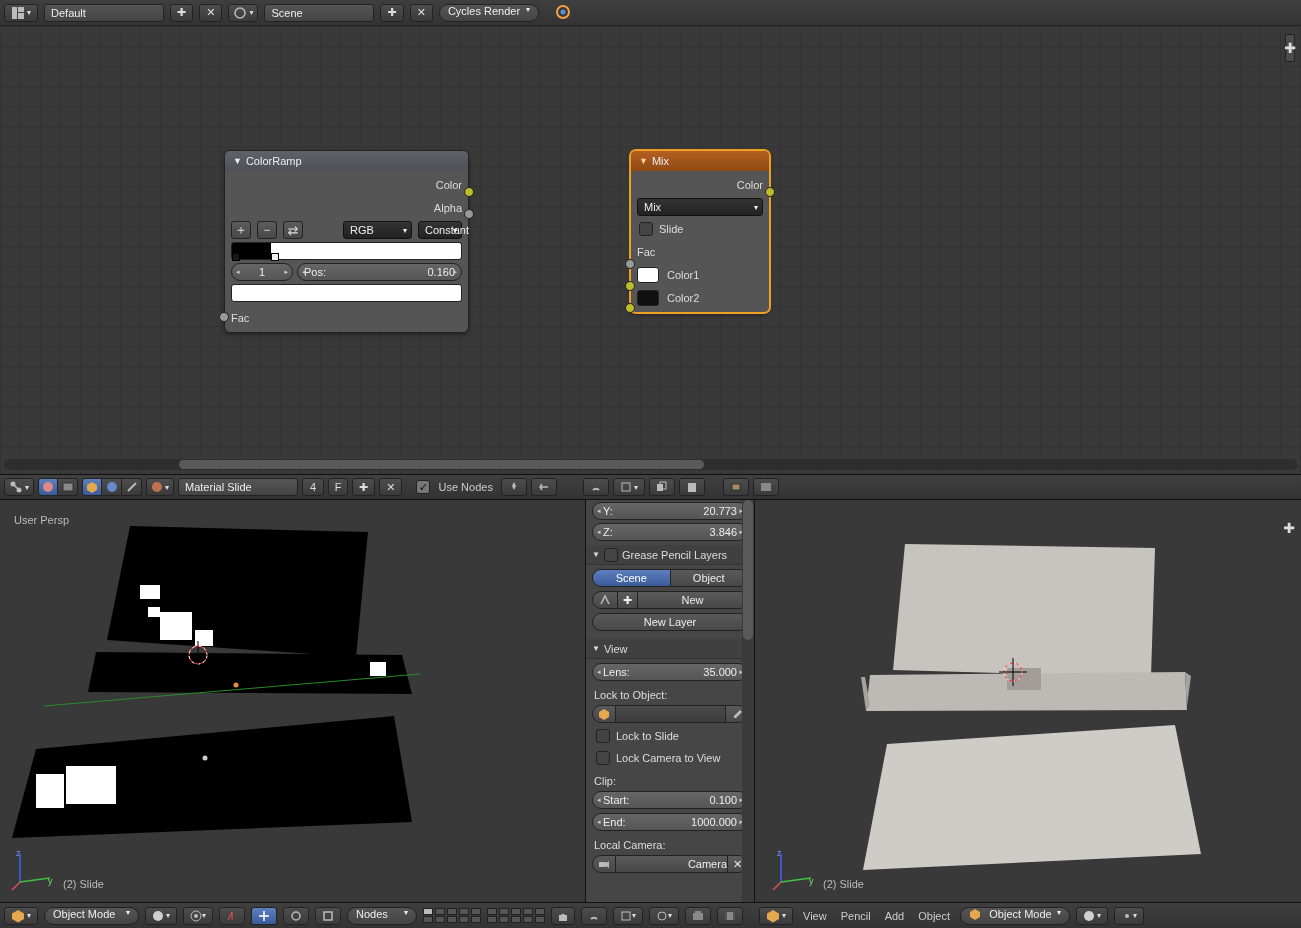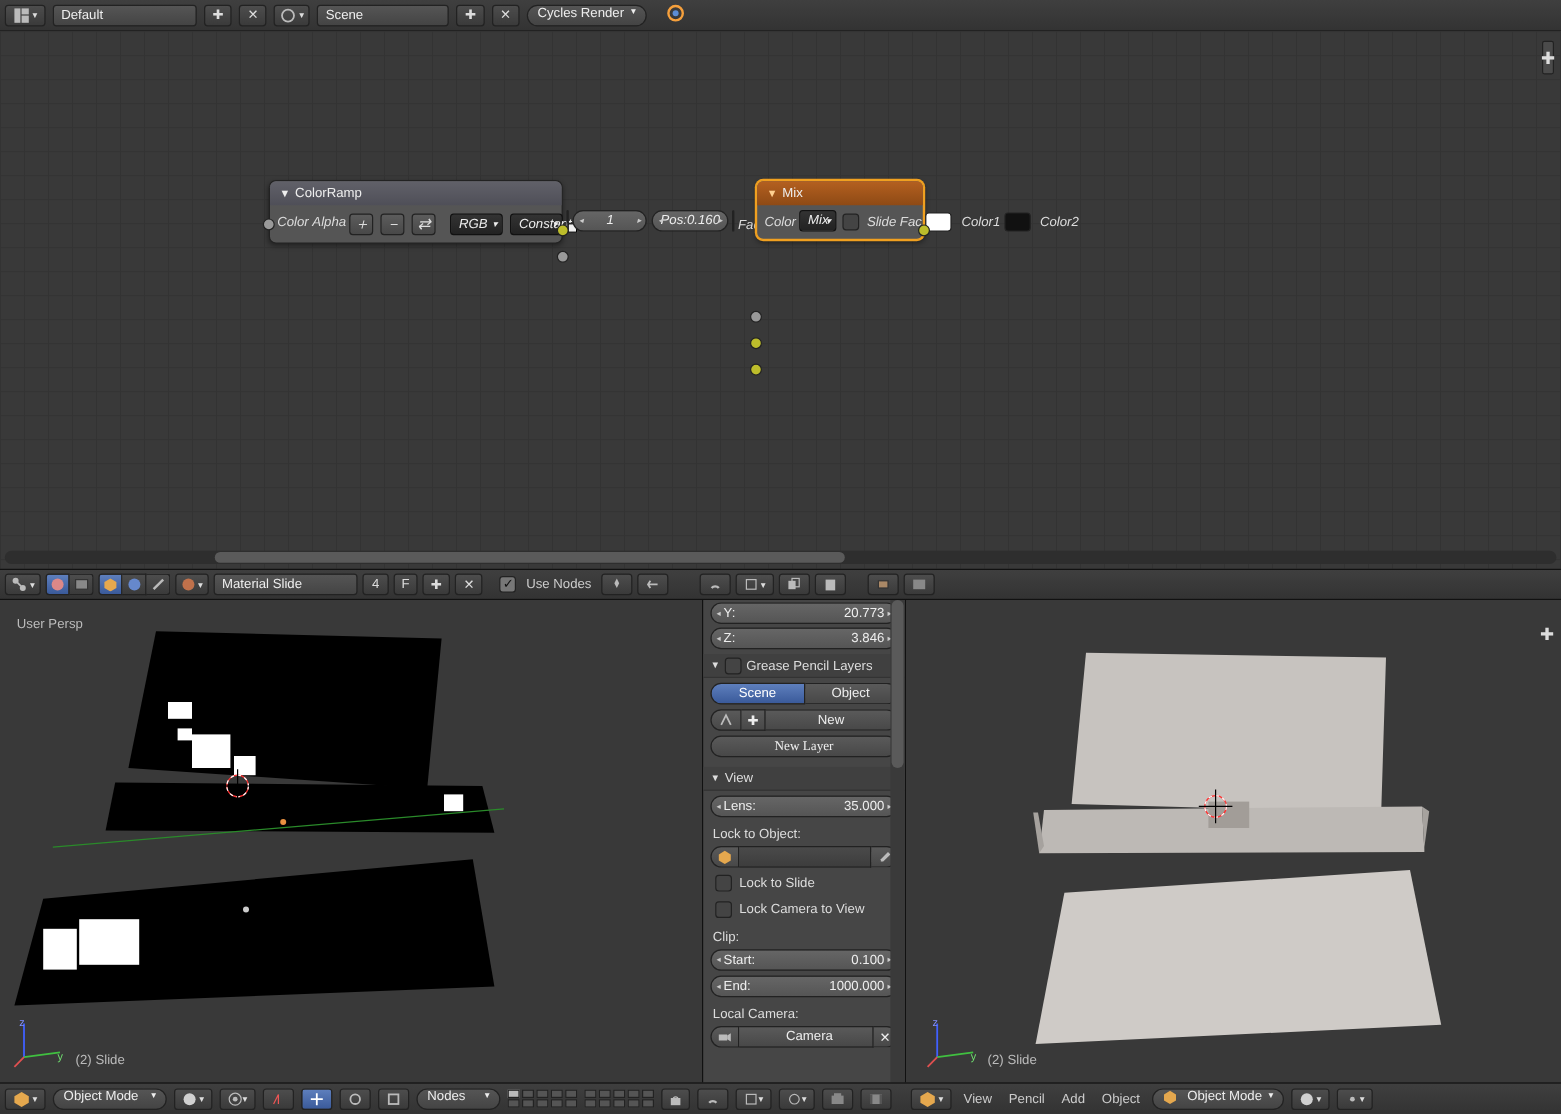--- a/index.html
+++ b/index.html
@@ -89,21 +89,21 @@
 }
 .node-header {
   height:20px; border-radius:5px 5px 0 0;
   display:flex; align-items:center; padding:0 8px;
   background:linear-gradient(#616169,#4f4f58);
   font-size:11px; color:#eee;
 }
 .node-header .arrow { margin-right:4px; font-size:9px; }
 .node.selected { border:1px solid #f0a020; box-shadow:0 0 0 1px #f0a020,0 2px 4px rgba(0,0,0,.4); }
 .node.selected .node-header { background:linear-gradient(#b46020,#8e4a15); }
-.node-body { padding:4px 6px; display:flex; flex-direction:row; gap:3px;font-style:italic; }
+.node-body { padding:4px 6px; display:flex; flex-direction:column; gap:3px; }
 .node-row { display:flex; align-items:center; height:20px; }
 .node-row.r { justify-content:flex-end; }
 .node-row .lbl { font-size:11px; color:#ddd; }
 .socket { position:absolute; width:10px; height:10px; border-radius:50%; background:#bdbd2b; border:1px solid #222; }
 .socket.gray { background:#999; }
 
 .ramp-colorbar {
   height:18px; border:1px solid #222; border-radius:3px;
   background:linear-gradient(90deg,#000 0 17%, #fff 17% 100%);
   position:relative;
@@ -197,21 +197,21 @@
   flex:1; height:18px; background:linear-gradient(#5a5a5a,#484848);
   border:1px solid #222; color:#eee; font-size:11px;
   display:flex; align-items:center; justify-content:center;
 }
 .btn-cap.l { border-radius:9px 0 0 9px; }
 .btn-cap.r { border-radius:0 9px 9px 0; border-left:none; }
 .btn-cap.sel { background:linear-gradient(#5e7fbd,#3a5a9a); color:#fff; }
 .btn-full {
   height:18px; background:linear-gradient(#5a5a5a,#484848);
   border:1px solid #222; border-radius:9px; color:#eee; font-size:11px;
-  display:flex; align-items:center; justify-content:center;font-family:Liberation Serif, serif;
+  display:flex; align-items:center; justify-content:center;
 }
 .checkrow { display:flex; align-items:center; gap:6px; color:#ddd; font-size:11px; height:18px; padding-left:4px;}
 .field-round {
   height:18px; border:1px solid #222; border-radius:9px;
   background:linear-gradient(#666,#555); color:#eee;
   display:flex; align-items:center; justify-content:space-between; padding:0 10px; font-size:11px; position:relative;
 }
 .field-round .arw { position:absolute; font-size:7px; color:#ccc; top:50%; transform:translateY(-50%); }
 
 
@@ -301,21 +301,21 @@
           <span class="lbl">Color</span>
         </div>
       <div class="node-row r">
           <span class="lbl">Alpha</span>
         </div>
       <div class="ramp-controls">
         <div class="mini-btn">＋</div>
         <div class="mini-btn">－</div>
         <div class="mini-btn">⇄</div>
         <div style="flex:1"></div>
-        <div class="drop" style="width:44px">
+        <div class="drop" style="width:69px">
             <span>RGB</span>
             <span class="dd">▾</span>
           </div>
         <div class="drop" style="width:44px">
             <span>Constant</span>
             <span class="dd">▾</span>
           </div>
       </div>
       <div class="ramp-colorbar">
         <div class="ramp-handle" style="left:0px;background:#161616"></div>
@@ -626,21 +626,21 @@
         <span class="arw" style="right:4px">▸</span>
       </div>
     <div style="color:#ddd;font-size:11px;padding:4px 2px 0 2px">Local Camera:</div>
     <div class="btn-row">
       <div class="btn-cap l" style="flex:0 0 24px">
           <svg width="12" height="12">
             <polygon points="1,4 8,4 8,9 1,9" fill="#bbb"></polygon>
             <polygon points="8,5 11,3 11,10 8,8" fill="#bbb"></polygon>
           </svg>
         </div>
-      <div class="btn-cap" style="flex:1;border-left:none;justify-content:center;padding-left:6px">
+      <div class="btn-cap" style="flex:1;border-left:none;justify-content:flex-end;padding-left:6px">
           <span>Camera</span>
         </div>
       <div class="btn-cap r" style="flex:0 0 20px;border-left:none">✕</div>
     </div>
   </div>
   <div class="npanel-scroll">
       <div class="th"></div>
     </div>
 </div>
 

